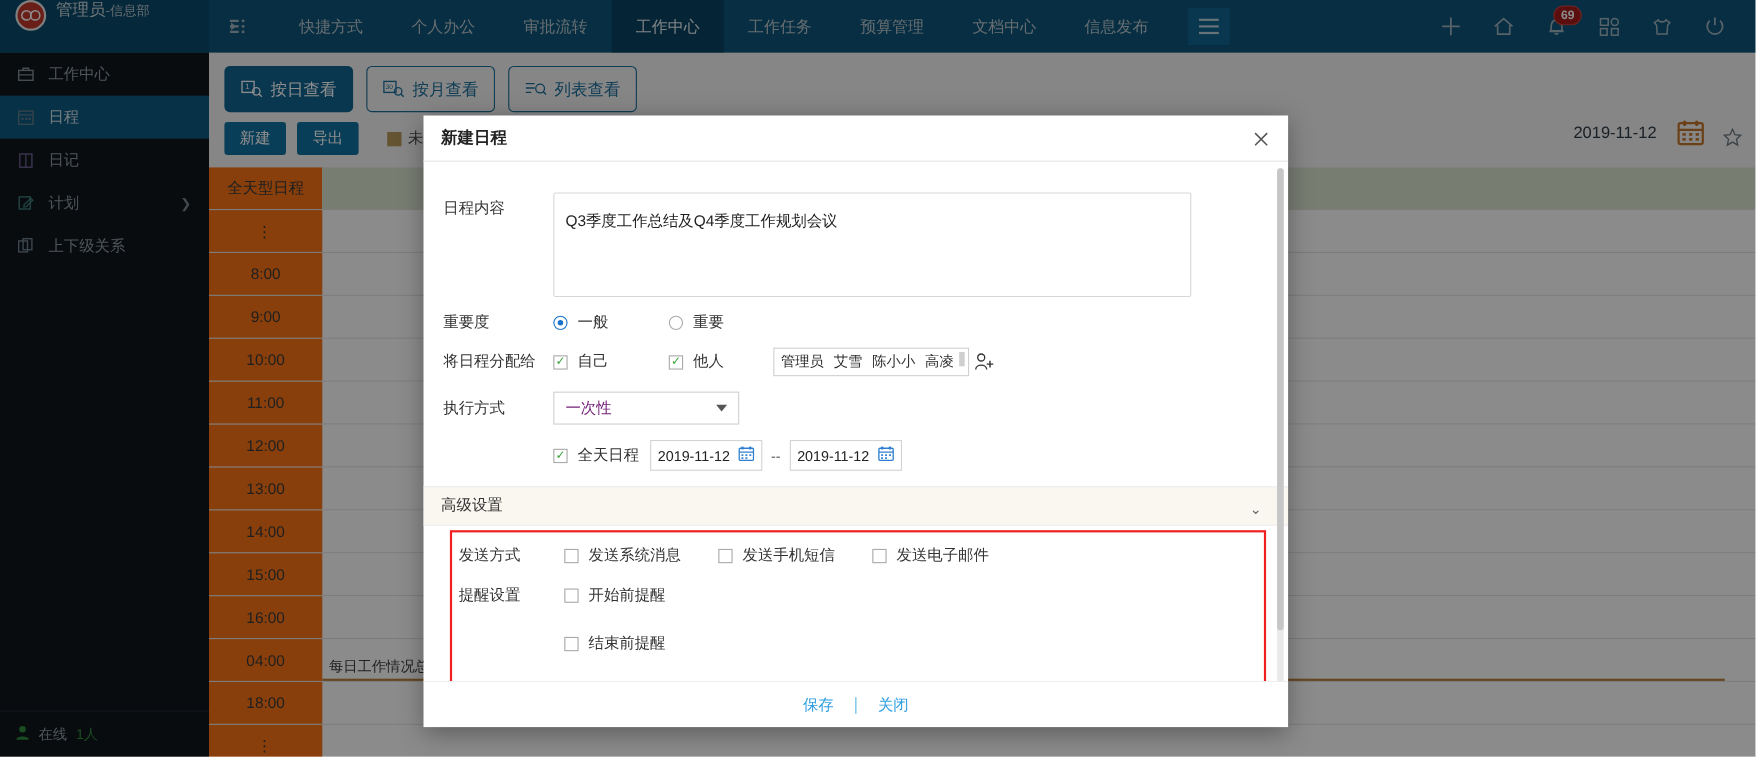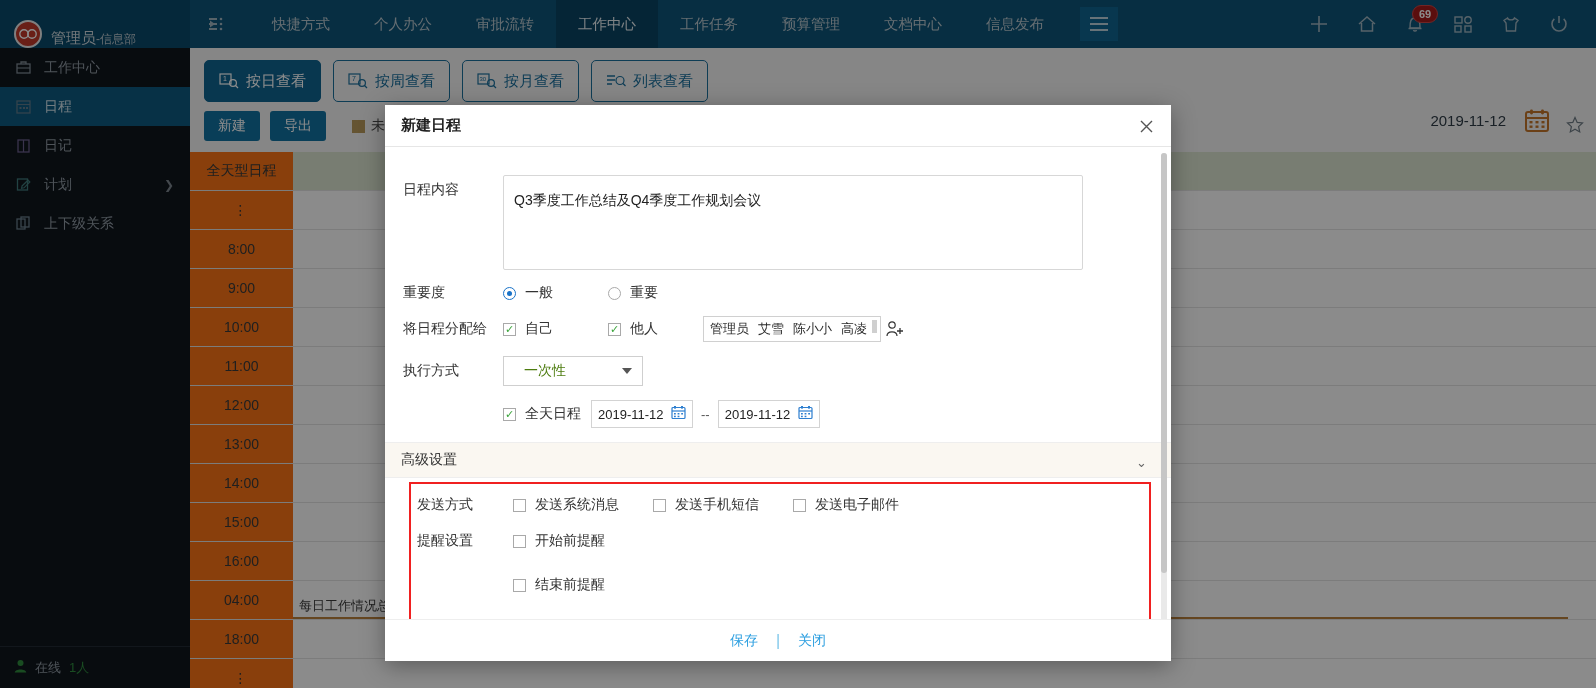--- a/index.html
+++ b/index.html
@@ -14,21 +14,21 @@
   
   .page-dim { position: absolute; inset: 0; }
 
   
   .topbar {
     position: absolute; left: 0; top: 0; width: 1596px; height: 48px;
     background: #0d5478; display: flex; align-items: center;
   }
   .brand {
     width: 190px; height: 48px; background: #0a4a6b;
-    display: flex; align-items: flex-end; gap: 9px; padding-left: 14px;
+    display: flex; align-items: flex-start; gap: 9px; padding-left: 14px;
   }
   .logo {
     width: 28px; height: 28px; border-radius: 50%;
     background: #c0392b; border: 2px solid #e8e8e8;
     display: flex; align-items: center; justify-content: center;
     color: #fff; font-size: 11px; line-height: 1; overflow: hidden;
   }
   .brand-name { color: #cfd8dd; font-size: 15px; white-space: nowrap; }
   .brand-name .dept { font-size: 12px; color: #b7c3ca; }
 
@@ -152,22 +152,22 @@
 
   .assignee {
     width: 178px; height: 26px; border: 1px solid #d0d0d0; background:#fff;
     display: flex; align-items: center; padding: 0 6px; font-size: 13px; color: #2b2b2b;
     gap: 9px; overflow: hidden; position: relative;
   }
   .assignee .abar { position:absolute; right: 3px; top: 3px; width: 5px; height: 13px; background:#cfcfcf; }
   .add-person { width: 26px; height: 26px; display:flex; align-items:center; justify-content:center; color:#333; }
 
   .select {
-    width: 140px; height: 30px; border: 1px solid #cfcfcf; background: #fff;
-    display: flex; align-items: center; padding: 0 20px; font-size: 14px; color: #4d7c0f;
+    width: 169px; height: 30px; border: 1px solid #cfcfcf; background: #fff;
+    display: flex; align-items: center; padding: 0 10px; font-size: 14px; color: #701a75;
     position: relative;
   }
   .select .caret { position: absolute; right: 10px; top: 11px; width:0;height:0;
     border-left: 5px solid transparent; border-right: 5px solid transparent; border-top: 6px solid #555; }
 
   .dateinput {
     width: 102px; height: 28px; border: 1px solid #d3d3d3; background: #fff;
     display: flex; align-items: center; justify-content: space-between;
     padding: 0 6px; font-size: 13px; color: #222;
   }
@@ -356,31 +356,20 @@
         <div class="vtab active">
           <span class="vico">
             <svg width="20" height="18" viewBox="0 0 20 18">
                 <rect x="1" y="2" width="11" height="10" fill="none" stroke="currentColor" stroke-width="1.2"></rect>
                 <text x="4" y="9" font-size="7" fill="currentColor" font-family="Liberation Sans">1</text>
                 <circle cx="14" cy="11" r="3.4" fill="none" stroke="currentColor" stroke-width="1.2"></circle>
                 <path d="M16.5 13.5 L19 16" stroke="currentColor" stroke-width="1.3"></path>
               </svg>
           </span>
           <span>按日查看</span>
-        </div>
-        <div class="vtab">
-          <span class="vico">
-            <svg width="20" height="18" viewBox="0 0 20 18">
-                <rect x="1" y="2" width="11" height="10" fill="none" stroke="currentColor" stroke-width="1.2"></rect>
-                <text x="4" y="9" font-size="7" fill="currentColor" font-family="Liberation Sans">7</text>
-                <circle cx="14" cy="11" r="3.4" fill="none" stroke="currentColor" stroke-width="1.2"></circle>
-                <path d="M16.5 13.5 L19 16" stroke="currentColor" stroke-width="1.3"></path>
-              </svg>
-          </span>
-          <span>按周查看</span>
         </div>
         <div class="vtab">
           <span class="vico">
             <svg width="20" height="18" viewBox="0 0 20 18">
                 <rect x="1" y="2" width="11" height="10" fill="none" stroke="currentColor" stroke-width="1.2"></rect>
                 <text x="2.5" y="9" font-size="6" fill="currentColor" font-family="Liberation Sans">30</text>
                 <circle cx="14" cy="11" r="3.4" fill="none" stroke="currentColor" stroke-width="1.2"></circle>
                 <path d="M16.5 13.5 L19 16" stroke="currentColor" stroke-width="1.3"></path>
               </svg>
           </span>

